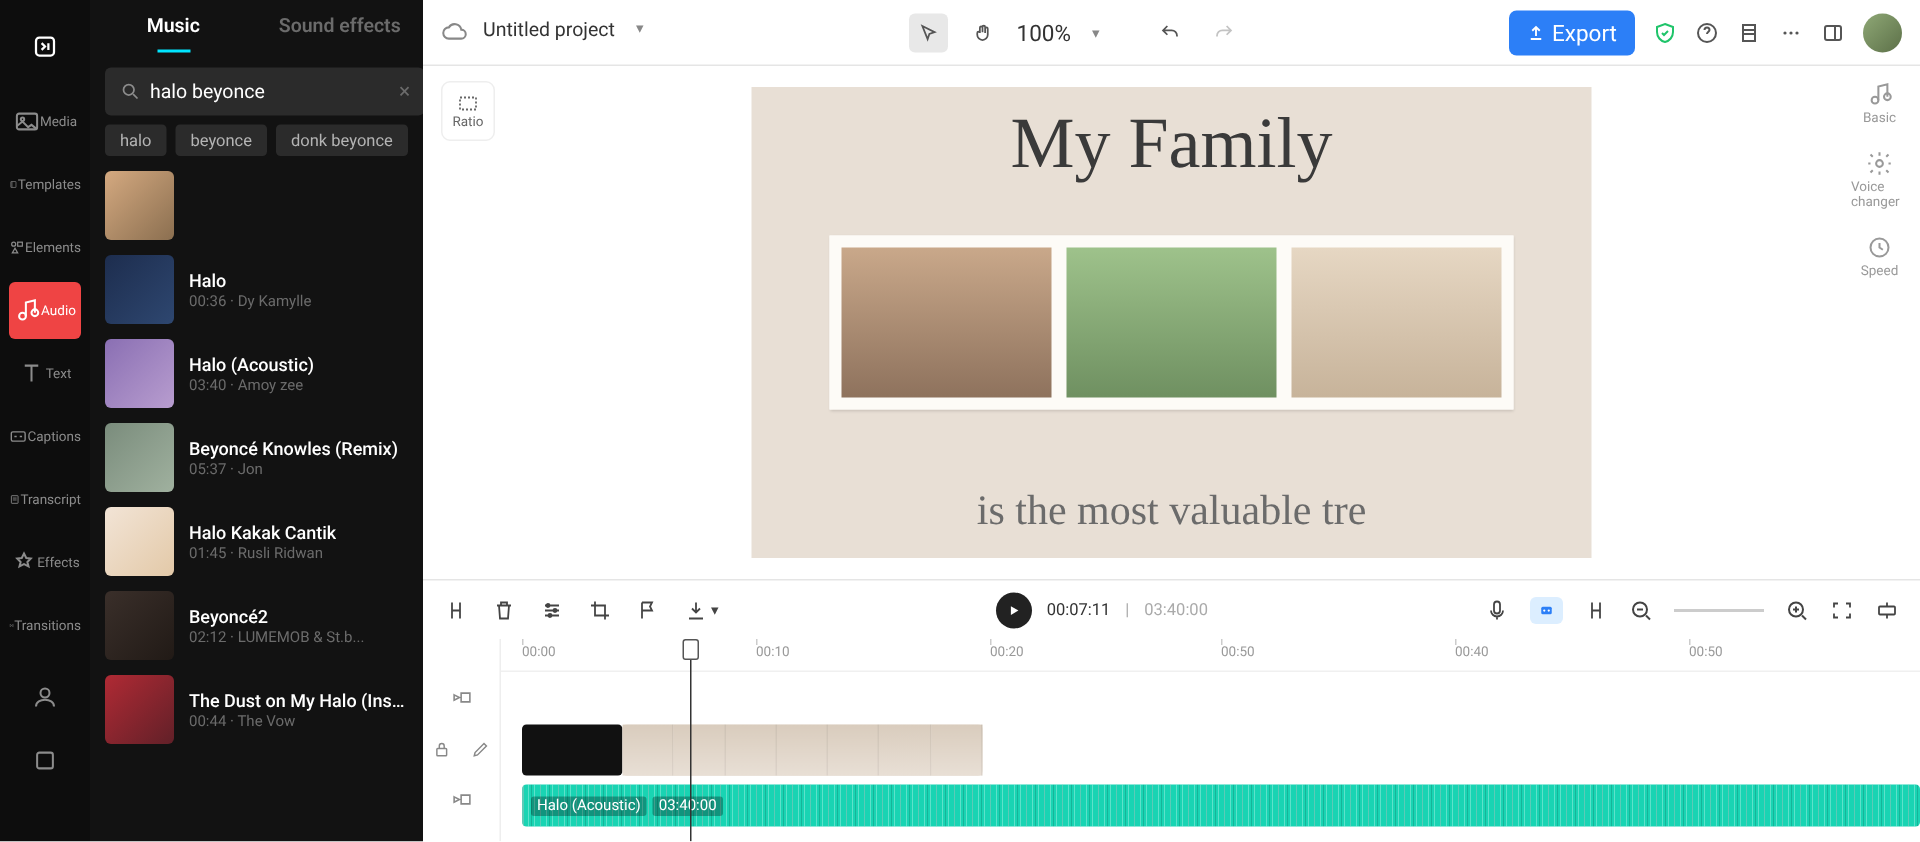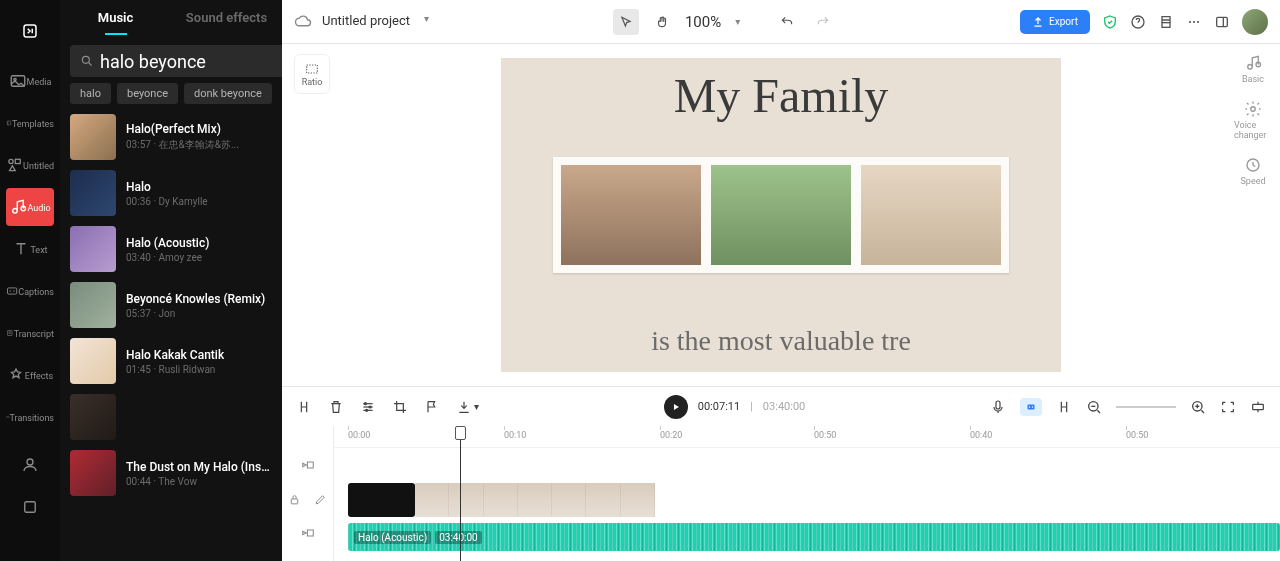--- a/index.html
+++ b/index.html
@@ -16,21 +16,21 @@
     
     .side-panel{width:222px;background:#121212;display:flex;flex-direction:column;}
     .audio-tabs{display:flex;padding:10px 0 0;}
     .audio-tab{flex:1;text-align:center;color:#6b6b6b;font-size:13px;font-weight:600;padding-bottom:10px;cursor:pointer;position:relative;}
     .audio-tab.active{color:#fff;}
     .audio-tab.active::after{content:"";position:absolute;bottom:0;left:50%;transform:translateX(-50%);width:22px;height:2px;background:#00e5ff;}
     
     .search-row{display:flex;padding:10px 10px 6px;gap:6px;}
     .search-input-wrap{flex:1;background:#2b2b2b;border-radius:4px;display:flex;align-items:center;padding:0 10px;height:32px;}
     .search-icon{color:#8c8c8c;width:14px;height:14px;margin-right:6px;}
-    .search-input{flex:1;background:transparent;border:none;color:#fff;font-size:18px;outline:none;}
+    .search-input{flex:1;background:transparent;border:none;color:#fff;font-size:13px;outline:none;}
     .clear-btn{color:#6b6b6b;cursor:pointer;font-size:14px;}
     .filter-btn{width:32px;height:32px;background:#2b2b2b;border-radius:4px;display:flex;align-items:center;justify-content:center;color:#fff;cursor:pointer;}
     
     .chip-row{display:flex;padding:0 10px 10px;gap:6px;flex-wrap:wrap;}
     .chip{background:#2b2b2b;color:#b4b4b4;font-size:11px;padding:4px 10px;border-radius:3px;cursor:pointer;}
     
     .song-list{flex:1;overflow-y:auto;padding:0 10px;}
     .song-item{display:flex;margin-bottom:10px;cursor:pointer;}
     .song-thumb{width:46px;height:46px;border-radius:4px;margin-right:10px;flex-shrink:0;}
     .song-info{display:flex;flex-direction:column;justify-content:center;min-width:0;}
@@ -42,21 +42,21 @@
     .top-bar{height:44px;border-bottom:1px solid #e5e5e5;display:flex;align-items:center;padding:0 12px;}
     .top-left{display:flex;align-items:flex-start;gap:10px;}
     .cloud-icon{color:#888;}
     .project-title{font-size:13px;color:#333;}
     .chev{color:#888;font-size:10px;margin-left:4px;}
     .top-center{display:flex;align-items:center;gap:10px;margin:0 auto;}
     .tool-btn{width:26px;height:26px;border-radius:4px;display:flex;align-items:center;justify-content:center;cursor:pointer;color:#555;}
     .tool-btn.active{background:#e8e8e8;}
     .zoom-text{font-size:15px;color:#333;}
     .top-right{display:flex;align-items:center;gap:12px;}
-    .export-btn{background:#2c7ff7;color:#fff;font-size:10px;padding:6px 12px;border-radius:5px;display:flex;align-items:center;gap:5px;cursor:pointer;border:none;}
+    .export-btn{background:#2c7ff7;color:#fff;font-size:15px;padding:6px 12px;border-radius:5px;display:flex;align-items:center;gap:5px;cursor:pointer;border:none;}
     .ico{width:16px;height:16px;color:#555;cursor:pointer;}
     .avatar{width:26px;height:26px;border-radius:50%;background:linear-gradient(135deg,#8fa876,#5c7048);}
     
     
     .preview-wrap{flex:1;display:flex;position:relative;}
     .preview-left-tool{position:absolute;left:12px;top:10px;width:36px;background:#fff;border:1px solid #eee;border-radius:6px;display:flex;flex-direction:column;align-items:center;padding:6px 0;}
     .preview-left-item{font-size:9px;color:#666;text-align:center;}
     .preview-canvas{flex:1;display:flex;align-items:center;justify-content:center;background:#fff;}
     .video-frame{width:560px;height:314px;background:#e8dfd5;position:relative;display:flex;flex-direction:column;align-items:center;justify-content:center;}
     .vf-title{font-family:"Brush Script MT",cursive;font-size:48px;color:#3a3a3a;position:absolute;top:10px;}
@@ -130,21 +130,21 @@
         <line x1="8" y1="4" x2="8" y2="20"></line>
       </svg>
     <span class="icon-bar-label">Templates</span>
   </div>
   <div class="icon-bar-item">
     <svg viewBox="0 0 24 24" fill="none" stroke="currentColor" stroke-width="1.8">
         <circle cx="7" cy="7" r="3"></circle>
         <rect x="13" y="4" width="7" height="6"></rect>
         <path d="M5 20l4-7 4 7z"></path>
       </svg>
-    <span class="icon-bar-label">Untitled</span>
+    <span class="icon-bar-label">Elements</span>
   </div>
   <div class="icon-bar-item active">
     <svg viewBox="0 0 24 24" fill="none" stroke="currentColor" stroke-width="1.8">
         <circle cx="8" cy="17" r="3"></circle>
         <path d="M11 17V5l8-2v11"></path>
         <circle cx="19" cy="14" r="3"></circle>
       </svg>
     <span class="icon-bar-label">Audio</span>
   </div>
   <div class="icon-bar-item">
@@ -216,24 +216,20 @@
     </div>
   </div>
   <div class="chip-row">
     <span class="chip">halo</span>
     <span class="chip">beyonce</span>
     <span class="chip">donk beyonce</span>
   </div>
   <div class="song-list">
     <div class="song-item">
         <div class="song-thumb thumb-0"></div>
-        <div class="song-info">
-          <div class="song-title">Halo(Perfect Mix)</div>
-          <div class="song-meta">03:57 · 在忠&amp;李翰涛&amp;苏...</div>
-        </div>
       </div>
     <div class="song-item">
         <div class="song-thumb thumb-1"></div>
         <div class="song-info">
           <div class="song-title">Halo</div>
           <div class="song-meta">00:36 · Dy Kamylle</div>
         </div>
       </div>
     <div class="song-item">
         <div class="song-thumb thumb-2"></div>
@@ -251,20 +247,24 @@
       </div>
     <div class="song-item">
         <div class="song-thumb thumb-4"></div>
         <div class="song-info">
           <div class="song-title">Halo Kakak Cantik</div>
           <div class="song-meta">01:45 · Rusli Ridwan</div>
         </div>
       </div>
     <div class="song-item">
         <div class="song-thumb thumb-5"></div>
+        <div class="song-info">
+          <div class="song-title">Beyoncé2</div>
+          <div class="song-meta">02:12 · LUMEMOB &amp; St.b...</div>
+        </div>
       </div>
     <div class="song-item">
         <div class="song-thumb thumb-6"></div>
         <div class="song-info">
           <div class="song-title">The Dust on My Halo (Instrumental)</div>
           <div class="song-meta">00:44 · The Vow</div>
         </div>
       </div>
   </div>
 </div>

